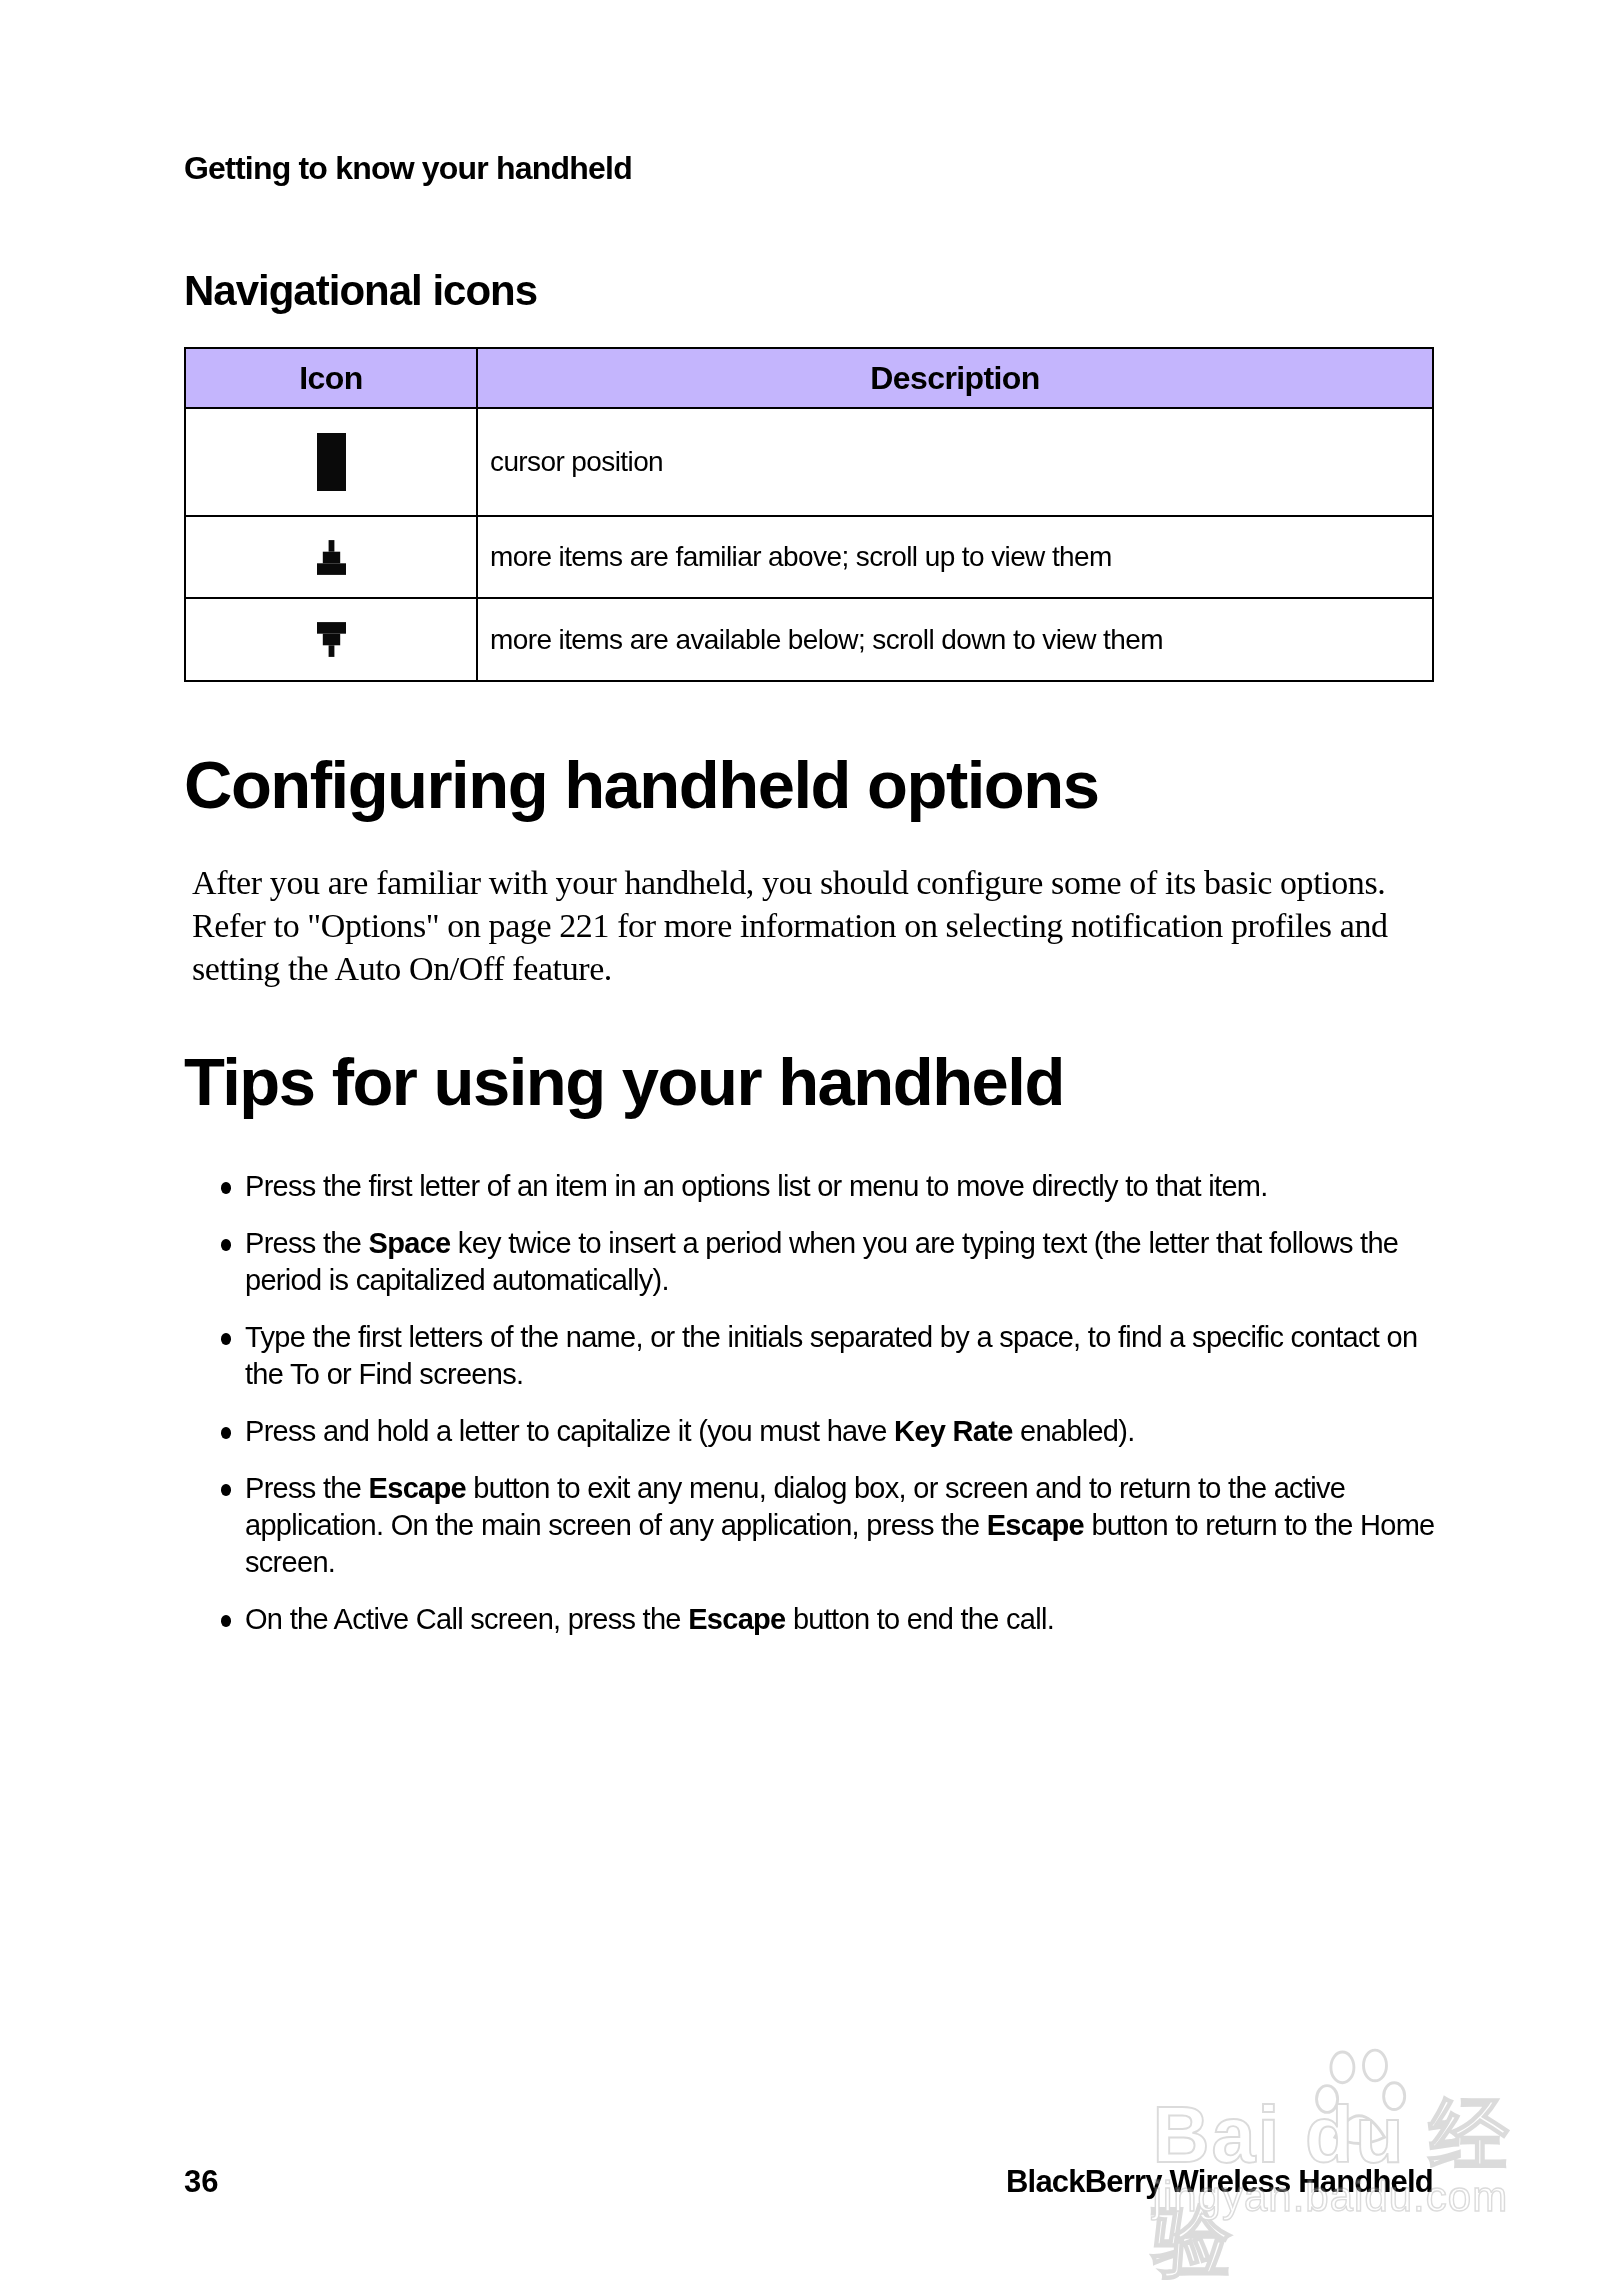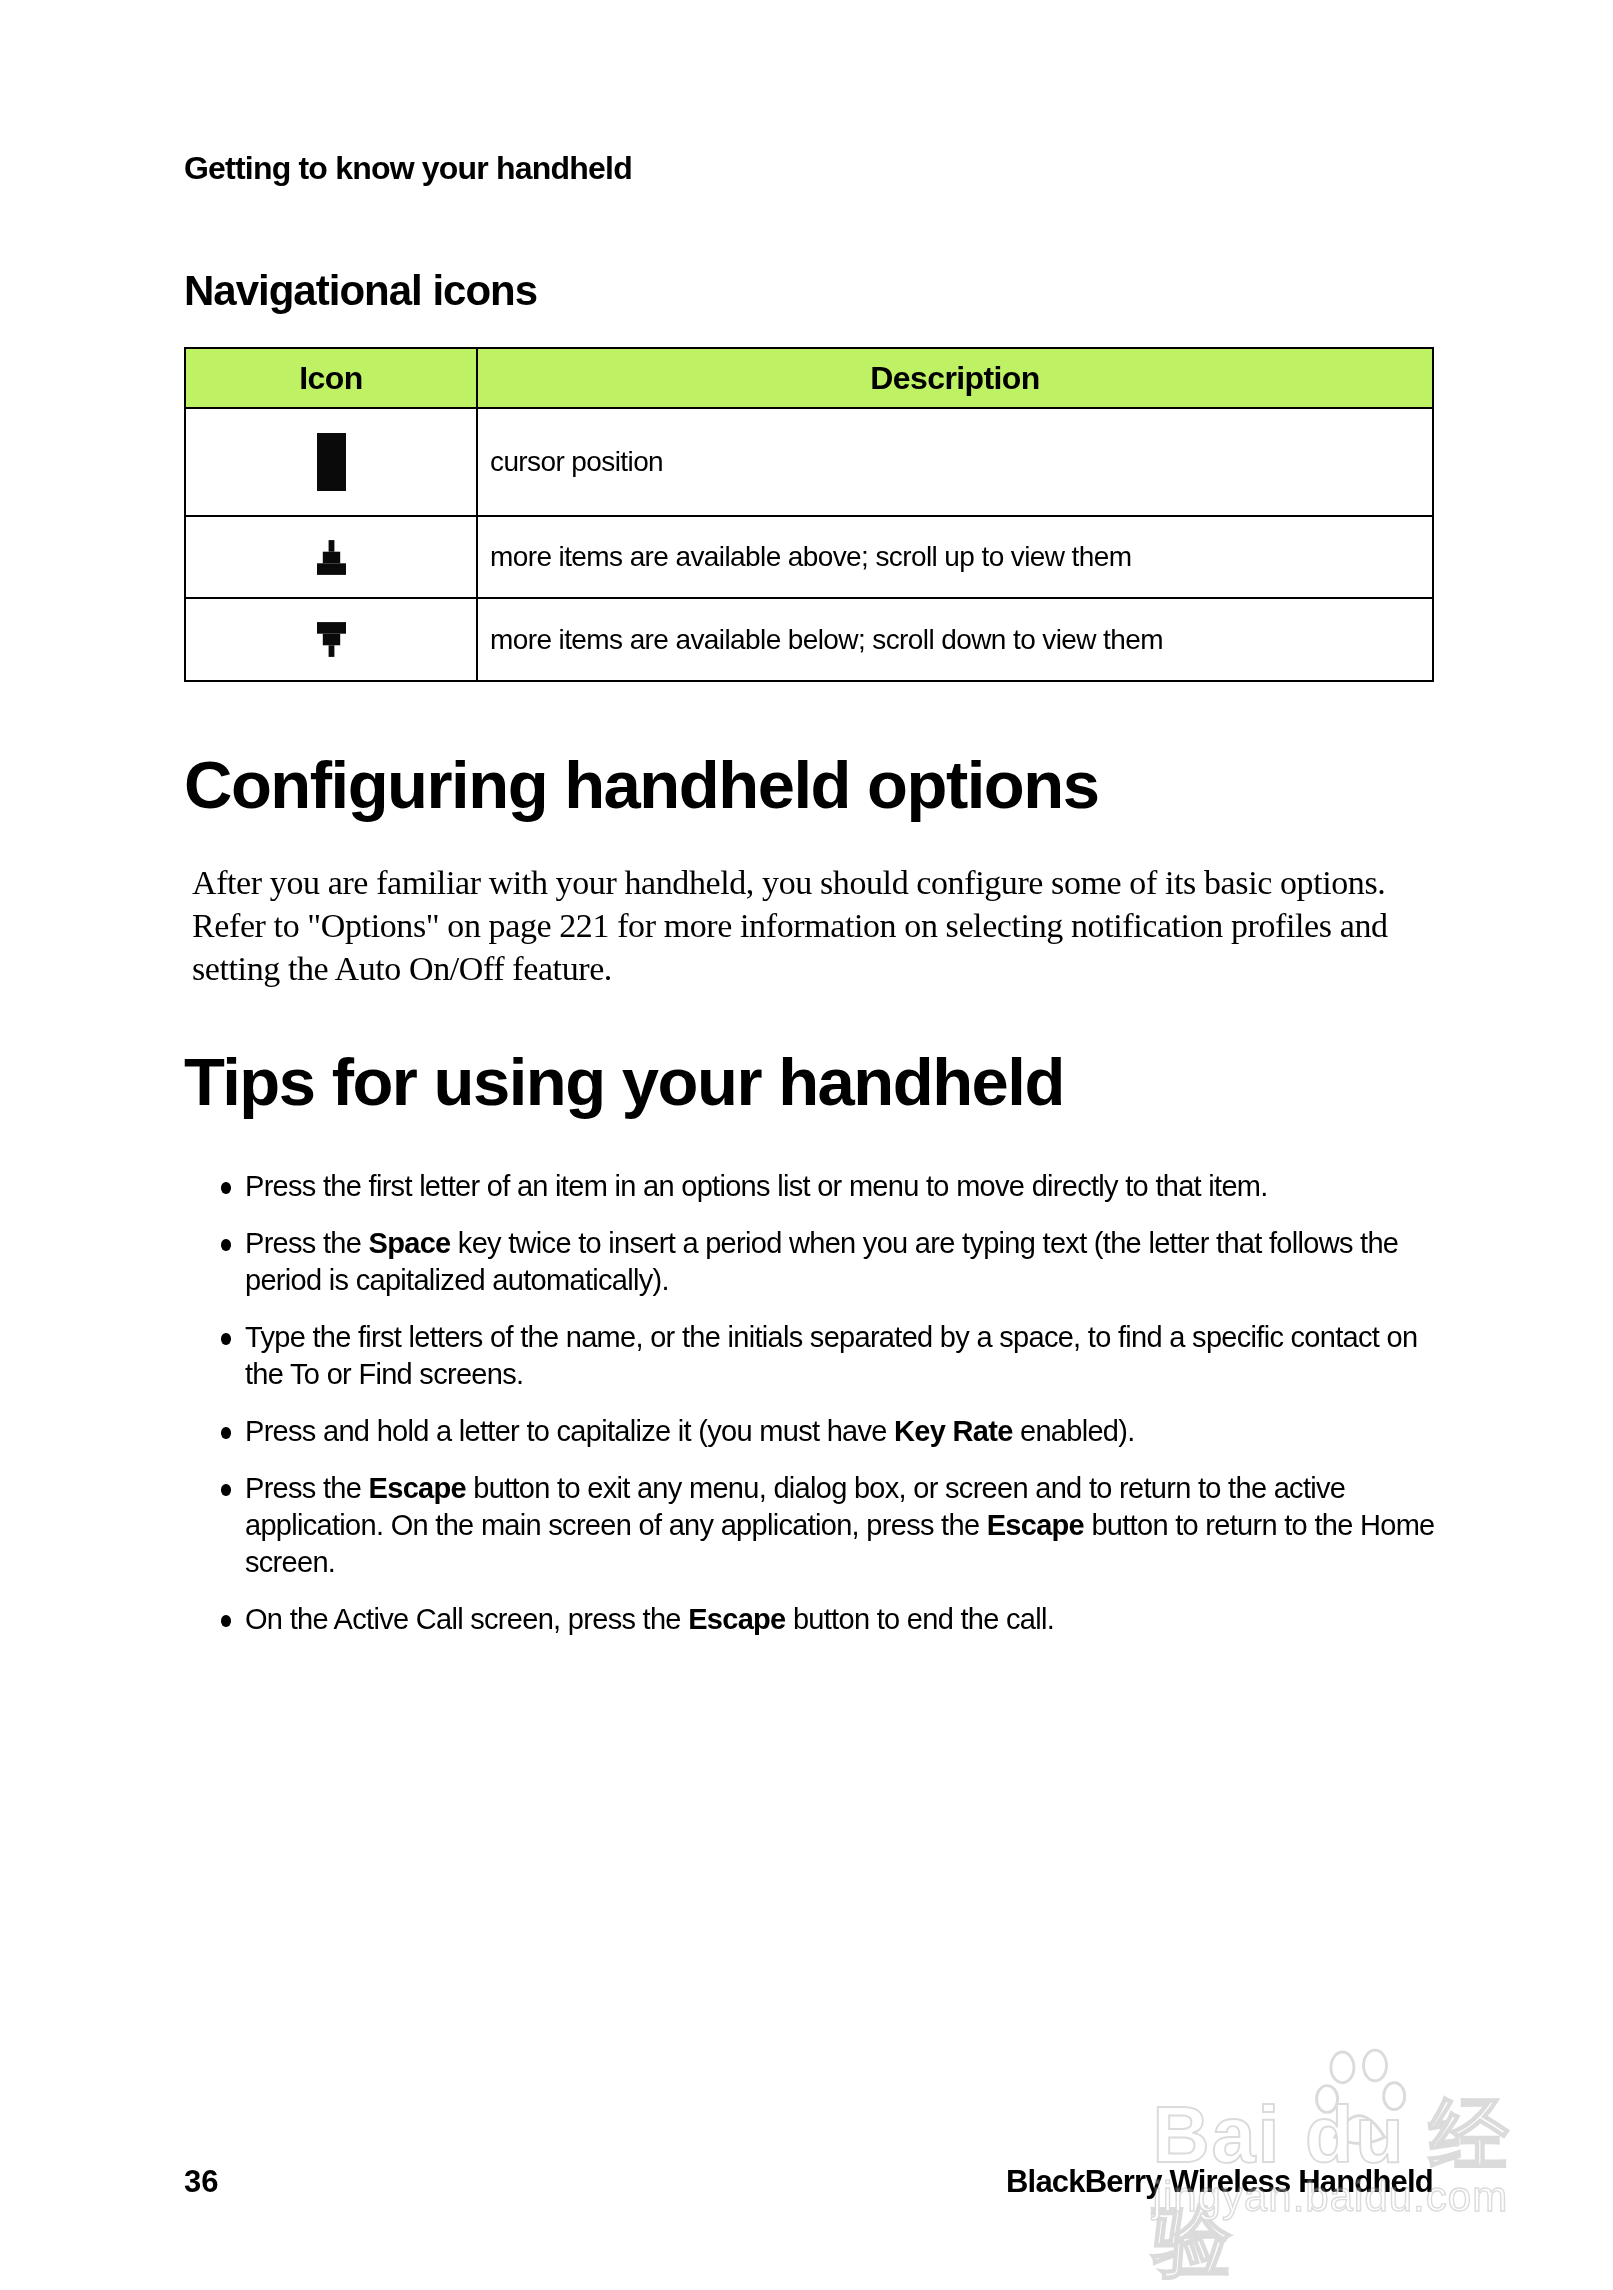--- a/index.html
+++ b/index.html
@@ -6,21 +6,21 @@
     body { width: 1614px; height: 2290px; position: relative; overflow: hidden; color: #000; }
     .sans { font-family: "Liberation Sans", "DejaVu Sans", sans-serif; }
     .serif { font-family: "Liberation Serif", "DejaVu Serif", serif; }
     .abs { position: absolute; }
 
     .running-header { left: 184px; top: 150px; font-size: 32px; font-weight: bold; letter-spacing: -0.8px; }
     .section-title { left: 184px; top: 267px; font-size: 42px; font-weight: bold; letter-spacing: -1px; }
 
     table.nav-table { position: absolute; left: 184px; top: 347px; width: 1250px; border-collapse: collapse; }
     .nav-table th, .nav-table td { border: 2.4px solid #000; padding: 0; }
-    .nav-table th { background: #bef264; height: 58px; font-size: 32px; font-weight: bold; text-align: center; letter-spacing: -0.6px; }
+    .nav-table th { background: #c4b5fd; height: 58px; font-size: 32px; font-weight: bold; text-align: center; letter-spacing: -0.6px; }
     .nav-table td { font-size: 28px; letter-spacing: -0.6px; }
     .nav-table td.icon-cell { width: 290px; text-align: center; vertical-align: middle; }
     .nav-table td.desc-cell { padding-left: 12px; vertical-align: middle; }
     .row-cursor td { height: 106px; }
     .row-up td { height: 80px; }
     .row-down td { height: 81px; }
 
     .icon-svg { display: inline-block; vertical-align: middle; }
 
     .h1 { left: 184px; font-size: 67px; font-weight: bold; letter-spacing: -1.5px; line-height: 1; }
@@ -65,21 +65,21 @@
       <td class="desc-cell">cursor position</td>
     </tr>
     <tr class="row-up">
       <td class="icon-cell">
         <svg class="icon-svg" width="29" height="35" viewBox="0 0 30 36">
           <rect x="12" y="0" width="6" height="12" fill="#0a0a0a"></rect>
           <rect x="6" y="12" width="18" height="12" fill="#0a0a0a"></rect>
           <rect x="0" y="24" width="30" height="12" fill="#0a0a0a"></rect>
         </svg>
       </td>
-      <td class="desc-cell">more items are available above; scroll up to view them</td>
+      <td class="desc-cell">more items are familiar above; scroll up to view them</td>
     </tr>
     <tr class="row-down">
       <td class="icon-cell">
         <svg class="icon-svg" width="29" height="35" viewBox="0 0 30 36">
           <rect x="0" y="0" width="30" height="12" fill="#0a0a0a"></rect>
           <rect x="6" y="12" width="18" height="12" fill="#0a0a0a"></rect>
           <rect x="12" y="24" width="6" height="12" fill="#0a0a0a"></rect>
         </svg>
       </td>
       <td class="desc-cell">more items are available below; scroll down to view them</td>

